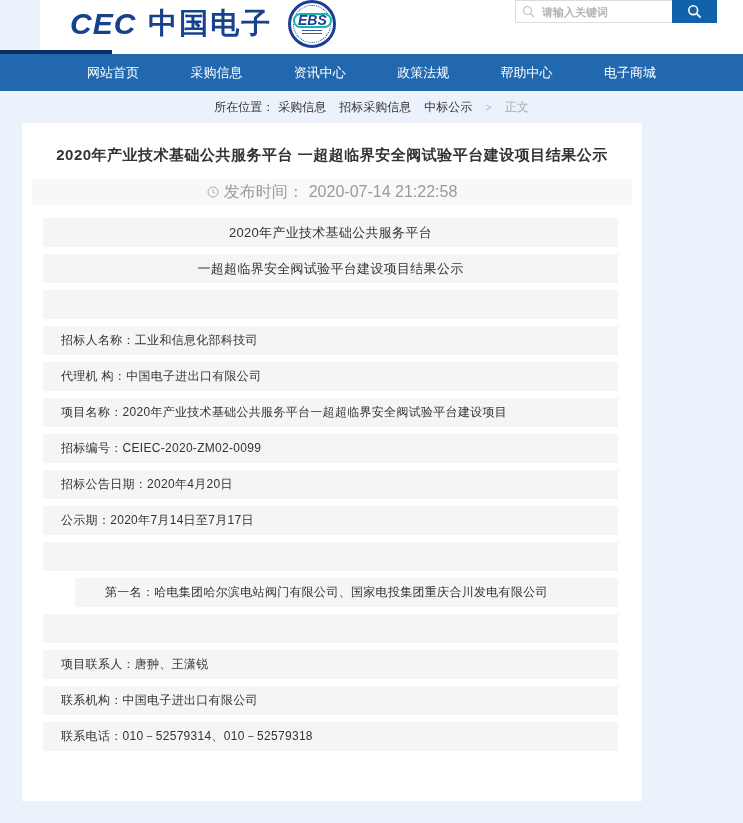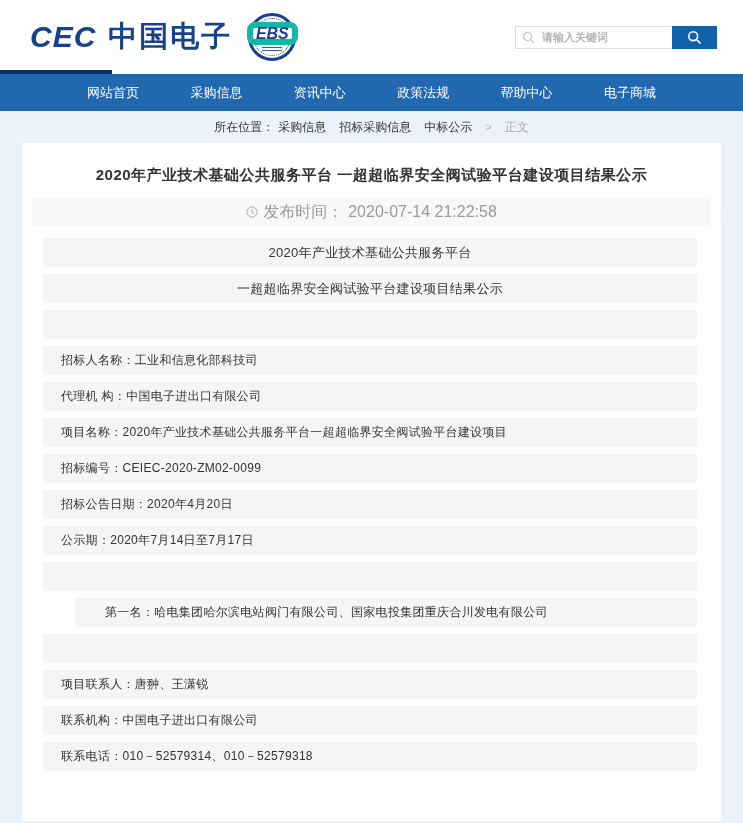--- a/index.html
+++ b/index.html
@@ -4,38 +4,38 @@
 <style>
   * { box-sizing: border-box; }
   html, body { margin:0; padding:0; }
   body {
     width:743px; height:823px; overflow:hidden;
     background:#ecf2fb;
     font-family:"Liberation Sans","DejaVu Sans",sans-serif;
   }
   
   .site-header {
-    height:74px; background:#fff;
-    display:flex; align-items:center; justify-content:space-between;
-    padding:0 26px 0 30px; position:relative;
+    height:54px; background:#fff;
+    display:flex; align-items:flex-start; justify-content:space-between;
+    padding:0 26px 0 30px; position:relative;margin-left:40px;
   }
   .logo { display:flex; align-items:center; gap:12px; cursor:pointer; }
   .logo-cec { font-style:italic; font-weight:bold; font-size:30px; color:#16418c; letter-spacing:1px; }
   .logo-name { font-size:29px; font-weight:bold; color:#16418c; letter-spacing:2px; }
   .badge {
     width:48px; height:48px; border:3px solid #1a3f94; border-radius:50%;
     display:flex; flex-direction:column; align-items:center; justify-content:center;
     position:relative; margin-left:4px; background:#fff;
   }
   .badge::before {
     content:""; position:absolute; inset:2px; border:1px dotted #1a3f94; border-radius:50%;
   }
   .badge-text {
-    font-size:16px; font-weight:bold; font-style:italic; color:#1a3f94;
-    background:#fff; border:6px solid #14b8a6; border-radius:8px; padding:0 3px; z-index:1; line-height:11px;
+    font-size:14px; font-weight:bold; font-style:italic; color:#1a3f94;
+    background:#fff; border:2px solid #14b8a6; border-radius:8px; padding:0 3px; z-index:1; line-height:11px;
   }
   .badge-lines {
     width:20px; height:5px; margin-top:2px; z-index:1; opacity:.85;
     background:repeating-linear-gradient(#1a3f94 0 1px, transparent 1px 3px);
   }
   .search { display:flex; align-items:center; }
   .search-field { position:relative; display:flex; align-items:center; }
   .search-field input {
     width:157px; height:23px; border:1px solid #dcdcdc; border-right:none;
     padding:0 6px 0 26px; font-size:11px; color:#666; outline:none;
@@ -59,21 +59,21 @@
   .breadcrumb {
     height:32px; display:flex; align-items:center; padding:0 25px;
     font-size:12px; color:#333;justify-content:center;
   }
   .crumb-label { margin-right:4px; }
   .crumb { margin-right:13px; cursor:pointer; }
   .crumb-sep { color:#b5b5b5; margin-right:13px; font-size:11px; }
   .crumb-current { color:#a9a9a9;font-family:Liberation Serif, serif; }
   
   .card {
-    background:#fff; margin:0 22px; width:699px; height:678px; padding-top:23px;
+    background:#fff; margin:0 22px; width:620px; height:678px; padding-top:23px;
   }
   .page-title {
     margin:0; text-align:center; font-size:15px; font-weight:bold; color:#333;
     letter-spacing:.5px;
   }
   .publish {
     height:26px; background:#f7f8f8; margin:14px 10px 0;
     display:flex; align-items:center; justify-content:center; gap:5px;
     color:#9a9a9a; font-size:16px;
   }

